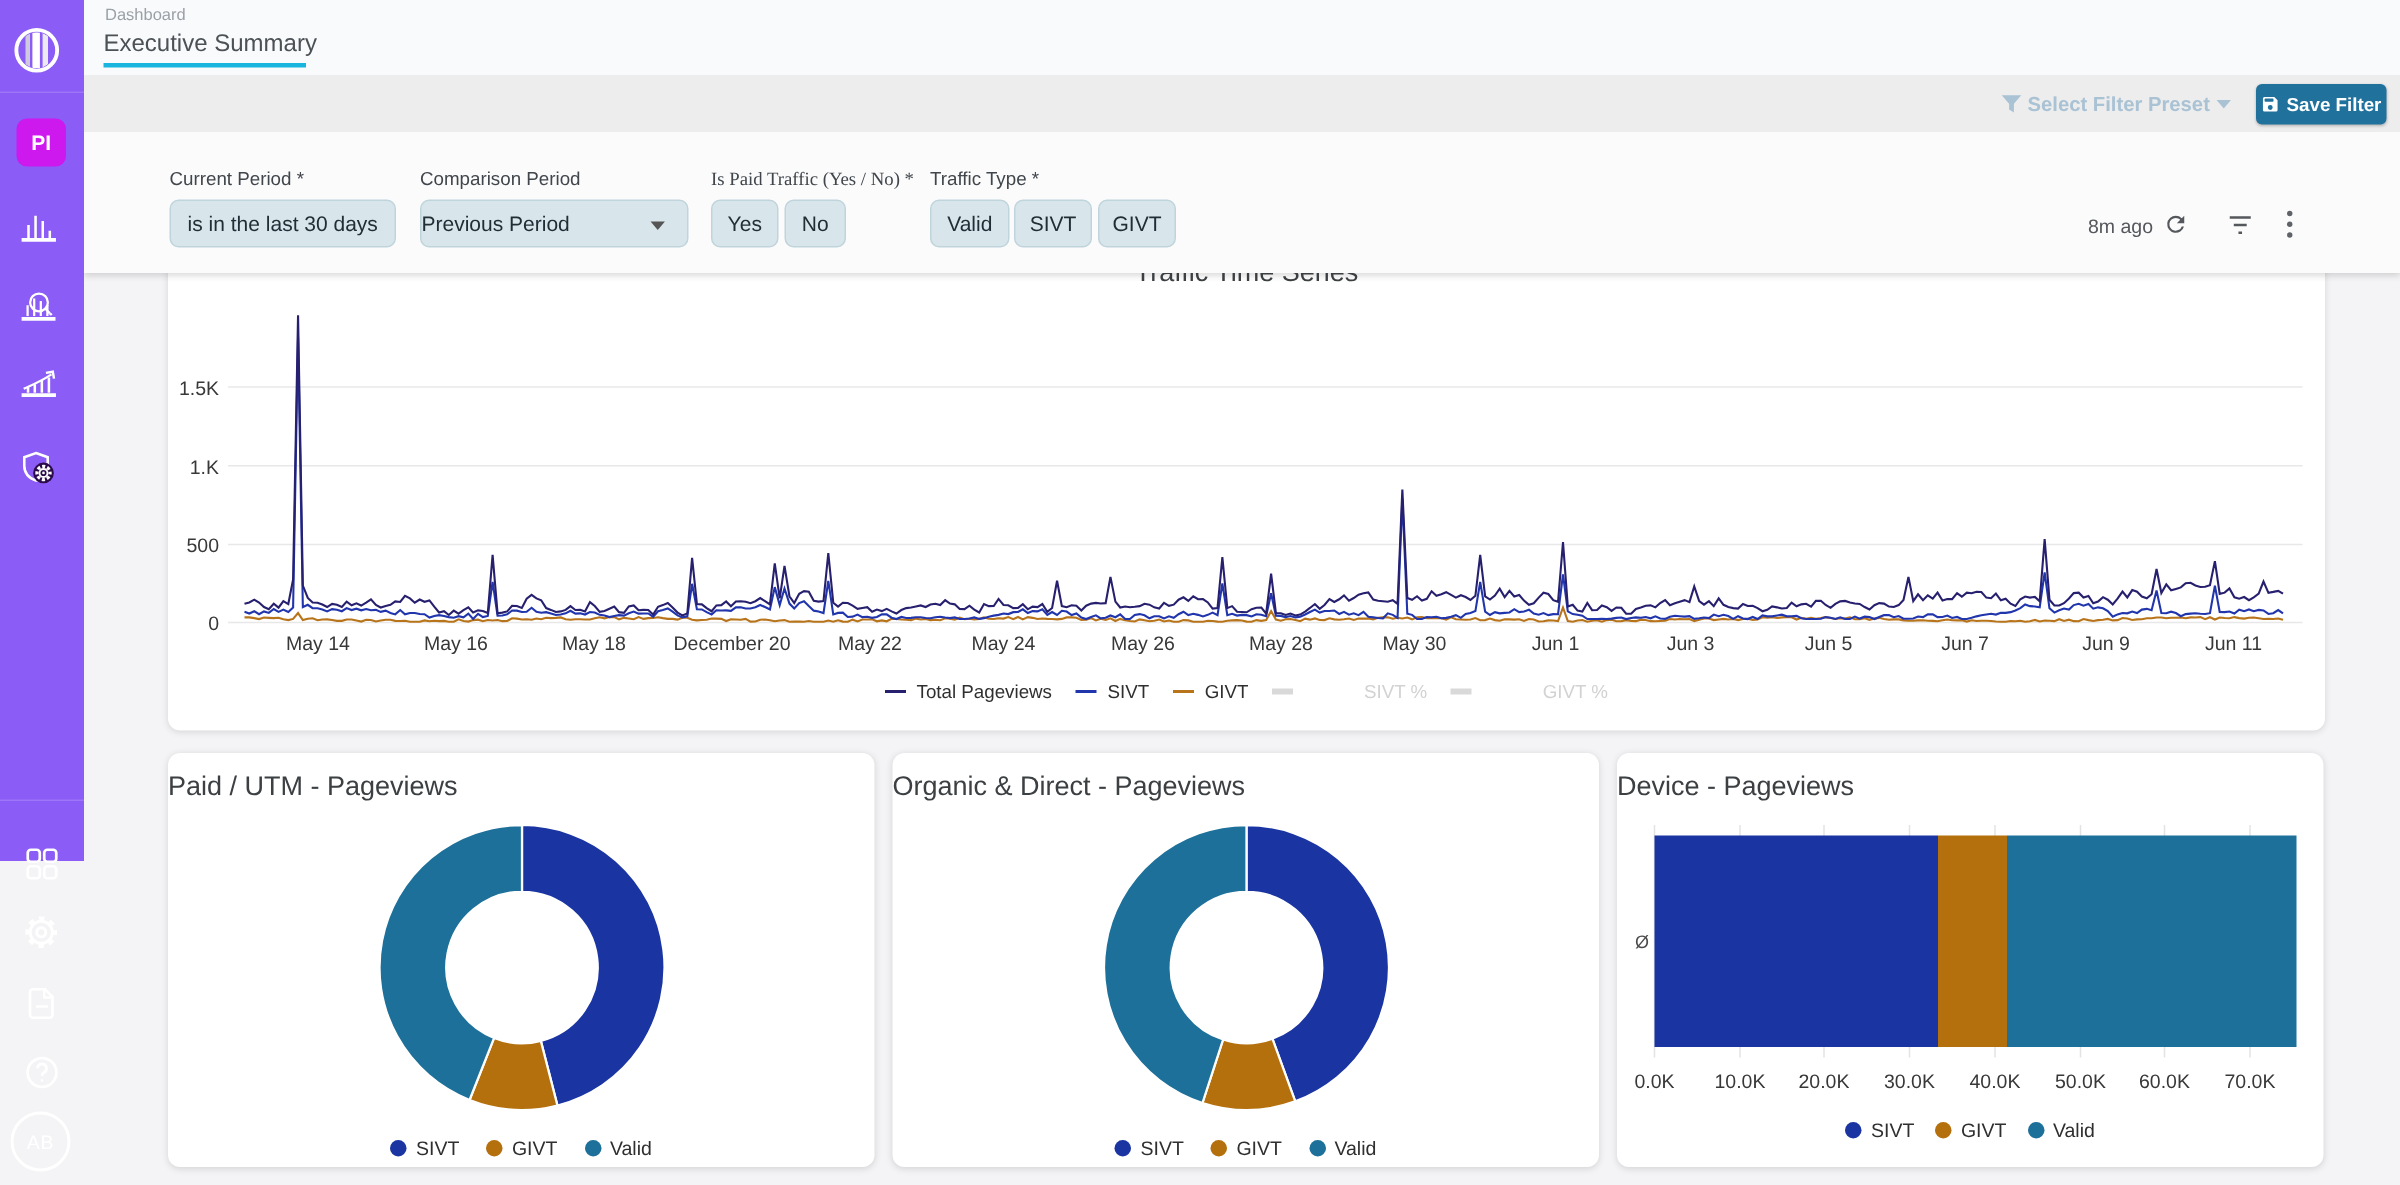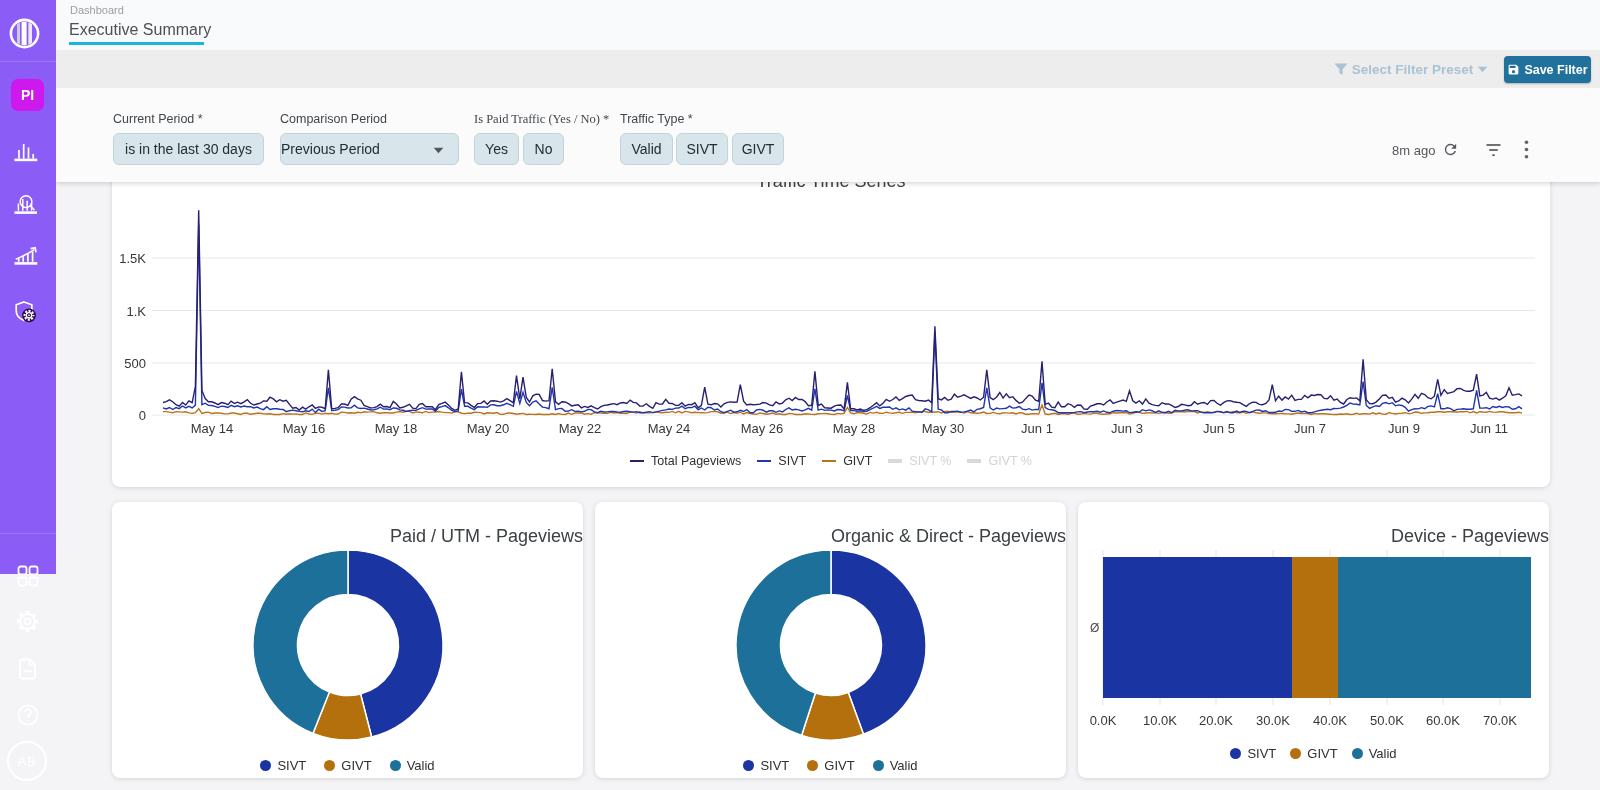--- a/index.html
+++ b/index.html
@@ -39,24 +39,24 @@
 .card { position:absolute; background:#fff; border-radius:8px; box-shadow:0 1px 5px rgba(0,0,0,0.13); }
 #chartcard { left:112px; top:164px; width:1438px; height:323px; z-index:5; }
 #chartcard h2 { position:absolute; top:7px; width:100%; text-align:center; font-size:18px; font-weight:normal; color:#3c4043; }
 .ylab { position:absolute; font-size:13px; color:#383838; text-align:right; width:30px; }
 .xlab { position:absolute; top:257px; width:80px; text-align:center; font-size:13px; color:#383838; }
 .legend { position:absolute; top:290px; width:100%; display:flex; justify-content:center; gap:16px;
   font-size:12.5px; color:#2f2f2f; align-items:center; }
 .legend .it { display:flex; align-items:center; gap:7px; }
 .dash { width:14px; height:2.5px; }
 .gdash { width:14px; height:4px; background:#d9d9d9; }
-.gtxt { color:#d2d2d2; }
+.gtxt { color:#d2d2d2;margin-left:40px; }
 
 .bcard { top:502px; width:471px; height:276px; z-index:5; }
-.bcard h2 { position:absolute; top:12px; width:100%; text-align:right; font-size:18px; font-weight:normal; color:#3c4043;margin-top:12px; }
+.bcard h2 { position:absolute; top:12px; width:100%; text-align:left; font-size:18px; font-weight:normal; color:#3c4043; }
 .blegend { position:absolute; top:256px; width:100%; display:flex; justify-content:center; gap:18px;
   font-size:13px; color:#2f2f2f; align-items:center; }
 .blegend .it { display:flex; align-items:center; gap:6px; }
 .dot { width:11px; height:11px; border-radius:50%; }
 .btick { position:absolute; top:211px; width:70px; text-align:center; font-size:13px; color:#383838; }
 </style></head>
 <body>
 
 <div id="sidebar">
   <svg class="sic" style="left:9px; top:18px;" width="31" height="31" viewBox="0 0 31 31">
@@ -143,21 +143,21 @@
       <polyline points="163.0,402.5 166.2,401.6 169.5,399.8 172.7,401.7 176.0,404.7 179.2,406.1 182.5,402.5 185.7,405.1 188.9,400.8 192.2,402.7 195.4,386.3 198.7,210.2 201.9,390.4 205.2,398.6 208.4,401.7 211.7,401.8 214.9,403.0 218.1,404.7 221.4,402.6 224.6,403.2 227.9,404.6 231.1,401.1 234.4,403.5 237.6,402.2 240.8,403.7 244.1,401.8 247.3,399.6 250.6,403.3 253.8,405.0 257.1,404.0 260.3,403.2 263.5,400.9 266.8,401.3 270.0,397.2 273.3,398.9 276.5,401.8 279.8,399.7 283.0,401.2 286.3,400.3 289.5,404.4 292.7,408.3 296.0,407.5 299.2,410.0 302.5,407.1 305.7,409.1 309.0,406.8 312.2,404.9 315.4,408.3 318.7,406.9 321.9,407.3 325.2,408.7 328.4,369.9 331.7,408.8 334.9,408.4 338.1,407.6 341.4,403.9 344.6,404.0 347.9,405.3 351.1,399.2 354.4,396.6 357.6,398.9 360.8,400.2 364.1,405.4 367.3,406.6 370.6,408.0 373.8,407.6 377.1,406.6 380.3,404.1 383.6,406.7 386.8,406.5 390.0,407.6 393.3,401.4 396.5,404.0 399.8,407.9 403.0,407.3 406.3,405.8 409.5,404.4 412.7,408.1 416.0,408.6 419.2,404.3 422.5,403.6 425.7,406.8 429.0,406.6 432.2,406.7 435.4,409.7 438.7,404.5 441.9,403.4 445.2,402.0 448.4,405.0 451.7,408.4 454.9,410.3 458.2,409.0 461.4,371.9 464.6,402.7 467.9,402.9 471.1,405.4 474.4,407.5 477.6,403.6 480.9,403.4 484.1,401.0 487.3,404.2 490.6,401.0 493.8,400.8 497.1,401.2 500.3,402.1 503.6,400.8 506.8,398.7 510.0,400.7 513.3,402.9 516.5,375.6 519.8,398.9 523.0,377.2 526.3,397.5 529.5,402.0 532.8,395.8 536.0,394.1 539.2,394.5 542.5,400.5 545.7,401.1 549.0,400.7 552.2,368.8 555.5,401.8 558.7,404.4 561.9,401.8 565.2,402.0 568.4,403.7 571.7,405.9 574.9,405.3 578.2,404.8 581.4,407.8 584.6,406.4 587.9,407.4 591.1,405.9 594.4,407.6 597.6,409.0 600.9,406.7 604.1,405.4 607.4,405.0 610.6,404.3 613.8,403.6 617.1,404.7 620.3,403.0 623.6,402.5 626.8,403.4 630.1,400.1 633.3,402.4 636.5,402.9 639.8,406.0 643.0,406.1 646.3,403.8 649.5,406.4 652.8,408.3 656.0,402.7 659.2,404.1 662.5,404.0 665.7,399.3 669.0,403.3 672.2,403.5 675.5,405.4 678.7,405.3 681.9,402.8 685.2,406.2 688.4,404.4 691.7,404.7 694.9,402.7 698.2,407.9 701.4,405.3 704.7,387.2 707.9,404.1 711.1,404.8 714.4,403.5 717.6,403.8 720.9,407.0 724.1,403.8 727.4,402.4 730.6,401.9 733.8,402.3 737.1,402.1 740.3,384.6 743.6,401.1 746.8,405.0 750.1,404.3 753.3,404.8 756.5,404.5 759.8,404.1 763.0,402.5 766.3,403.1 769.5,404.9 772.8,405.7 776.0,401.9 779.3,403.9 782.5,403.1 785.7,399.8 789.0,398.2 792.2,400.6 795.5,397.5 798.7,399.5 802.0,399.4 805.2,401.6 808.4,405.7 811.7,405.3 814.9,371.4 818.2,405.4 821.4,404.1 824.7,407.8 827.9,408.0 831.1,408.2 834.4,406.1 837.6,405.2 840.9,405.0 844.1,409.1 847.4,382.4 850.6,408.8 853.9,408.8 857.1,410.0 860.3,409.0 863.6,410.3 866.8,409.7 870.1,407.7 873.3,405.3 876.6,402.7 879.8,405.9 883.0,403.3 886.3,399.4 889.5,401.3 892.8,399.5 896.0,396.9 899.3,400.4 902.5,398.7 905.7,396.5 909.0,395.5 912.2,395.0 915.5,399.7 918.7,400.5 922.0,400.8 925.2,401.2 928.5,400.1 931.7,402.6 934.9,326.3 938.2,398.7 941.4,399.9 944.7,397.5 947.9,400.3 951.2,399.2 954.4,394.2 957.6,397.2 960.9,396.1 964.1,394.8 967.4,396.6 970.6,398.4 973.9,396.8 977.1,398.0 980.3,400.0 983.6,397.2 986.8,369.9 990.1,397.6 993.3,399.7 996.6,397.0 999.8,392.5 1003.1,398.1 1006.3,393.9 1009.5,397.7 1012.8,396.7 1016.0,400.4 1019.3,403.2 1022.5,402.2 1025.8,398.4 1029.0,395.1 1032.2,396.0 1035.5,400.1 1038.7,401.2 1042.0,361.4 1045.2,404.4 1048.5,403.2 1051.7,407.1 1054.9,407.7 1058.2,402.0 1061.4,406.8 1064.7,406.7 1067.9,403.7 1071.2,404.8 1074.4,407.3 1077.6,405.0 1080.9,405.2 1084.1,409.1 1087.4,409.2 1090.6,406.0 1093.9,405.0 1097.1,403.8 1100.4,403.6 1103.6,404.9 1106.8,402.0 1110.1,400.0 1113.3,403.5 1116.6,402.2 1119.8,401.2 1123.1,400.1 1126.3,401.4 1129.5,390.9 1132.8,400.7 1136.0,403.1 1139.3,400.8 1142.5,404.1 1145.8,398.9 1149.0,403.2 1152.2,404.7 1155.5,405.4 1158.7,405.7 1162.0,402.7 1165.2,404.0 1168.5,403.9 1171.7,405.4 1175.0,407.5 1178.2,406.5 1181.4,404.3 1184.7,404.9 1187.9,405.7 1191.2,405.3 1194.4,401.7 1197.7,404.2 1200.9,402.9 1204.1,402.5 1207.4,404.4 1210.6,400.6 1213.9,400.5 1217.1,403.3 1220.4,405.2 1223.6,402.6 1226.8,400.9 1230.1,400.6 1233.3,401.7 1236.6,402.3 1239.8,402.6 1243.1,404.7 1246.3,406.3 1249.6,403.5 1252.8,402.1 1256.0,402.4 1259.3,404.4 1262.5,404.7 1265.8,403.4 1269.0,400.0 1272.3,384.6 1275.5,400.8 1278.7,396.2 1282.0,400.1 1285.2,396.9 1288.5,399.1 1291.7,395.1 1295.0,400.4 1298.2,399.4 1301.4,399.4 1304.7,395.4 1307.9,397.8 1311.2,395.1 1314.4,395.5 1317.7,394.5 1320.9,394.7 1324.2,398.4 1327.4,398.8 1330.6,395.7 1333.9,400.2 1337.1,399.1 1340.4,402.5 1343.6,404.0 1346.9,399.5 1350.1,397.7 1353.3,398.4 1356.6,397.9 1359.8,400.8 1363.1,359.4 1366.3,399.8 1369.6,403.6 1372.8,403.7 1376.0,402.1 1379.3,399.0 1382.5,395.4 1385.8,395.1 1389.0,398.3 1392.3,397.3 1395.5,402.2 1398.7,401.0 1402.0,398.1 1405.2,399.8 1408.5,403.0 1411.7,399.1 1415.0,394.4 1418.2,398.3 1421.5,393.4 1424.7,394.5 1427.9,397.7 1431.2,398.8 1434.4,396.2 1437.7,379.3 1440.9,395.3 1444.2,389.6 1447.4,393.5 1450.6,392.6 1453.9,391.6 1457.1,388.8 1460.4,388.5 1463.6,390.3 1466.9,391.3 1470.1,391.2 1473.3,390.1 1476.6,374.1 1479.8,395.9 1483.1,395.1 1486.3,392.3 1489.6,398.2 1492.8,399.1 1496.1,398.0 1499.3,400.1 1502.5,398.2 1505.8,395.8 1509.0,387.7 1512.3,395.2 1515.5,394.6 1518.8,393.9 1522.0,395.8" fill="none" stroke="#27206e" stroke-width="1.4"></polyline>
     </g>
   </svg>
   <div class="ylab" style="left:4px; top:87px;">1.5K</div>
   <div class="ylab" style="left:4px; top:139.5px;">1.K</div>
   <div class="ylab" style="left:4px; top:192px;">500</div>
   <div class="ylab" style="left:4px; top:244px;">0</div>
   <div class="xlab" style="left:60px">May 14</div>
     <div class="xlab" style="left:152px">May 16</div>
     <div class="xlab" style="left:244px">May 18</div>
-    <div class="xlab" style="left:336px">May 20</div>
+    <div class="xlab" style="left:336px">December 20</div>
     <div class="xlab" style="left:428px">May 22</div>
     <div class="xlab" style="left:517px">May 24</div>
     <div class="xlab" style="left:610px">May 26</div>
     <div class="xlab" style="left:702px">May 28</div>
     <div class="xlab" style="left:791px">May 30</div>
     <div class="xlab" style="left:885px">Jun 1</div>
     <div class="xlab" style="left:975px">Jun 3</div>
     <div class="xlab" style="left:1067px">Jun 5</div>
     <div class="xlab" style="left:1158px">Jun 7</div>
     <div class="xlab" style="left:1252px">Jun 9</div>

